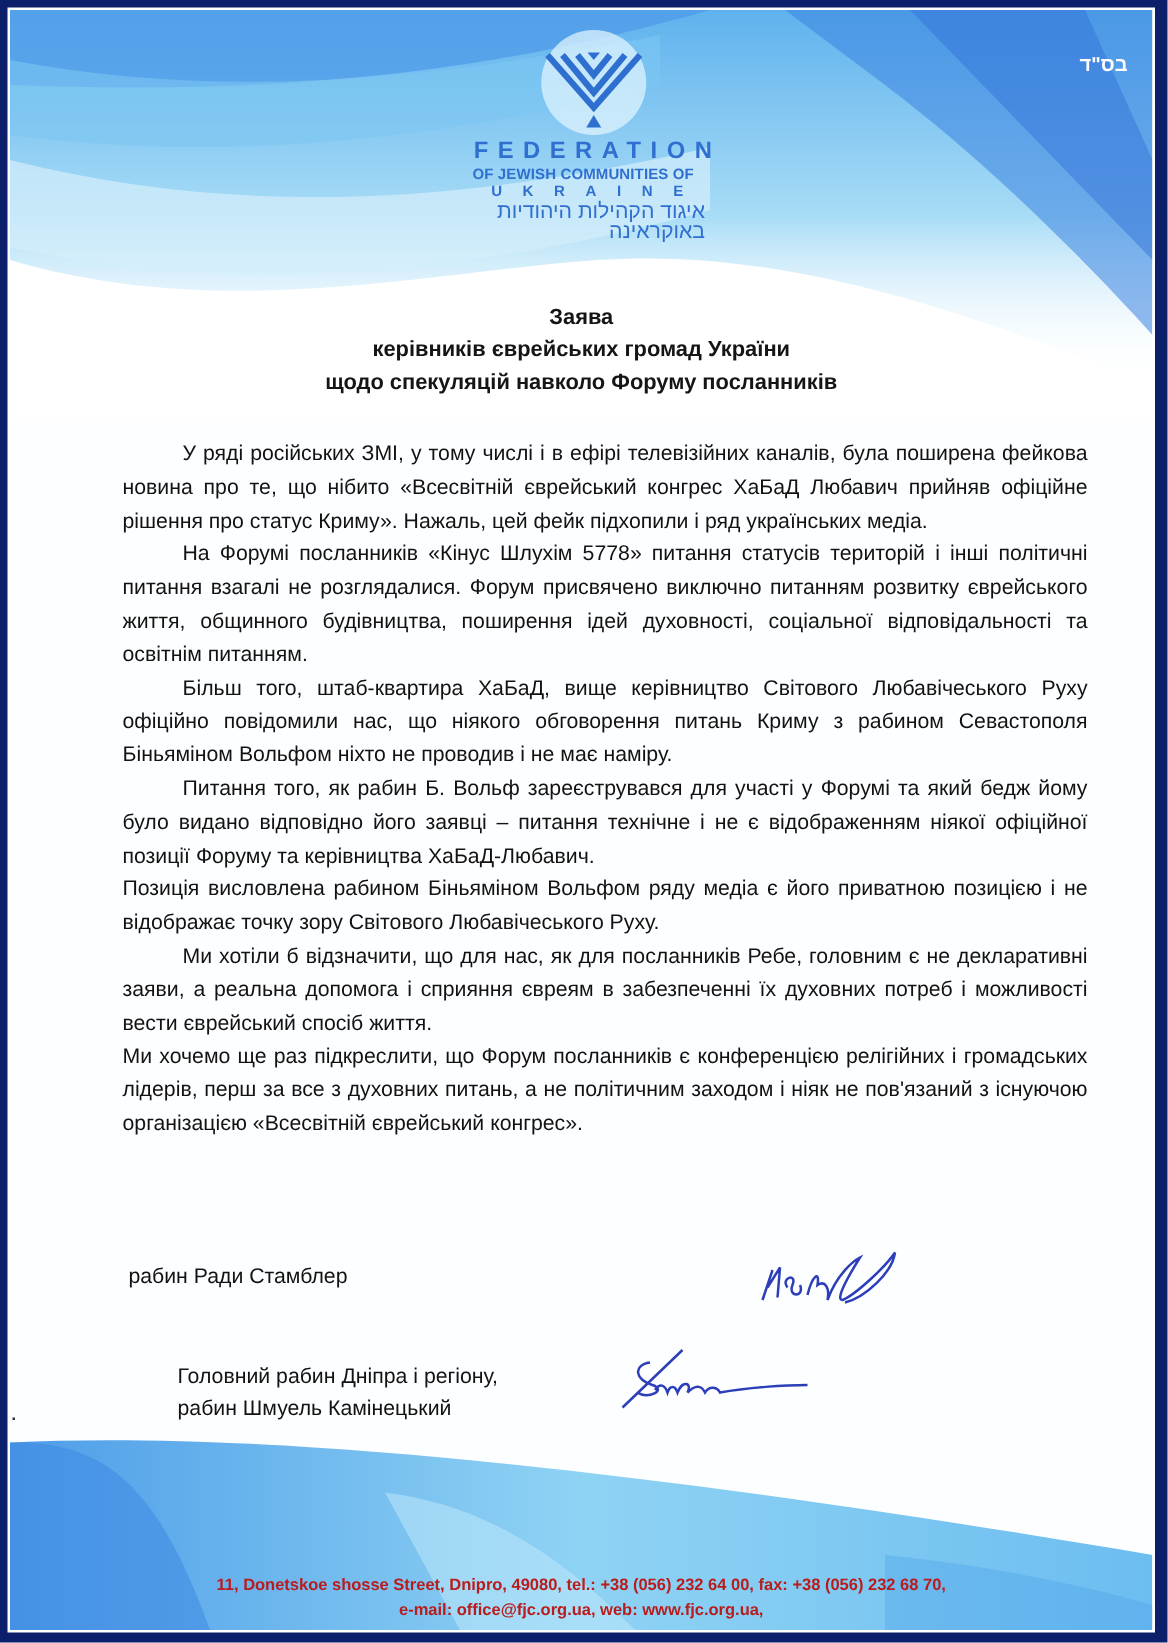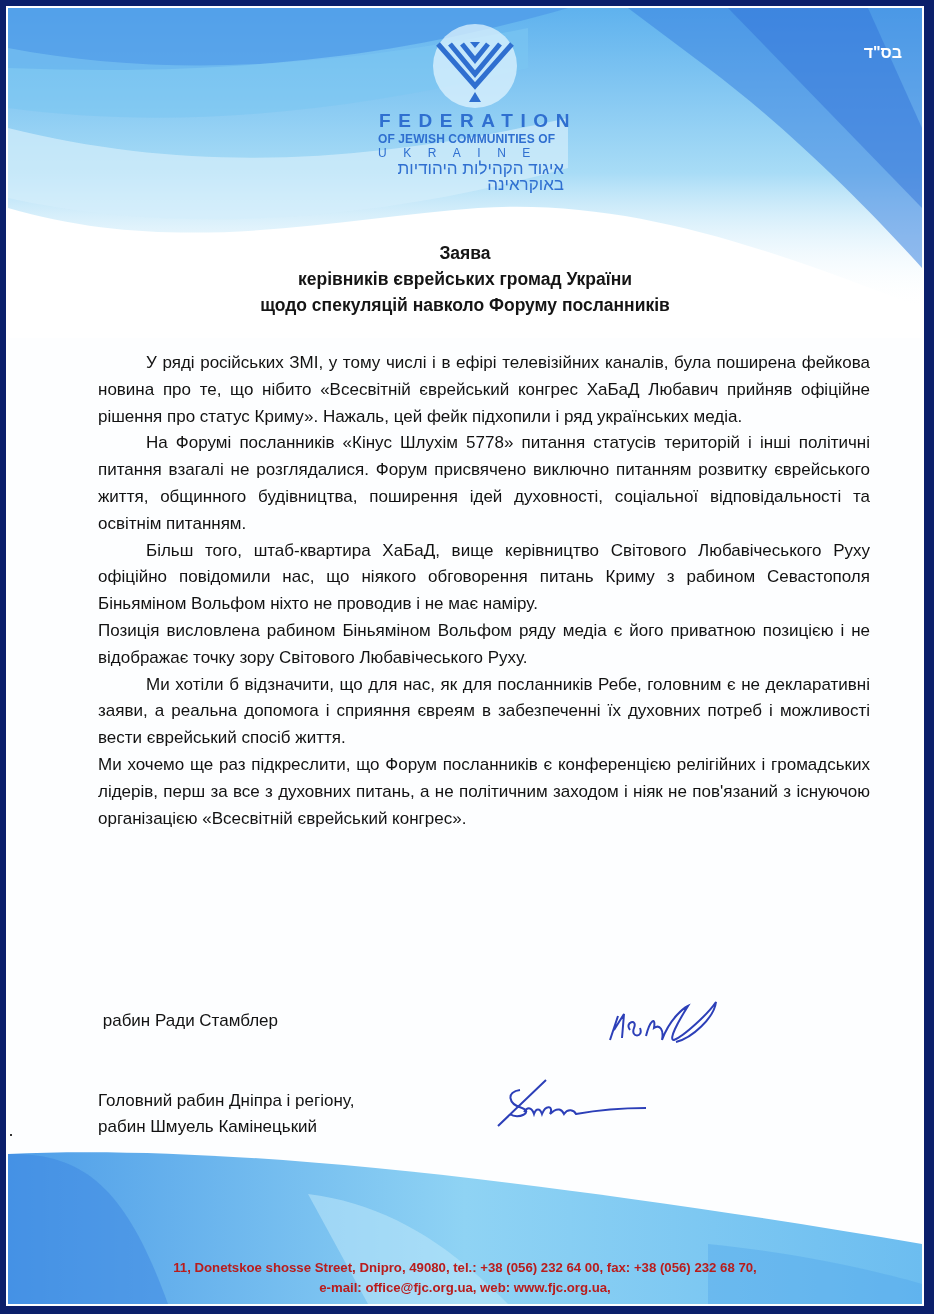--- a/index.html
+++ b/index.html
@@ -24,21 +24,21 @@
     .hdr-bg { position: absolute; left: 0; top: 0; width: 100%; height: 330px; }
     .ftr-bg { position: absolute; left: 0; bottom: 0; width: 100%; height: 170px; }
 
     .logo { position: absolute; left: 412px; top: 16px; width: 110px; height: 80px; }
     .org-name {
       position: absolute; left: 370px; top: 102px; width: 200px;
       color: #2f6fd0; text-align: left;
     }
     .org-line1 { font-size: 19px; font-weight: bold; letter-spacing: 7.6px; line-height: 22px; text-align: center; }
     .org-line2 { font-size: 12px; font-weight: bold; line-height: 14px; letter-spacing: 0.1px; }
-    .org-line3 { font-size: 12px; font-weight: normal; letter-spacing: 16.5px; line-height: 15px; }
+    .org-line3 { font-size: 12px; font-weight: bold; letter-spacing: 16.5px; line-height: 15px; text-align: center; }
     .org-line4 { font-size: 17px; line-height: 16px; direction: rtl; text-align: right; width: 186px; }
 
     .bsd {
       position: absolute; right: 20px; top: 36px;
       color: #ffffff; font-weight: bold; font-size: 16px;
       direction: rtl;
     }
 
     .title {
       position: absolute; left: 0; top: 232px; width: 100%;
@@ -51,21 +51,21 @@
       position: absolute; left: 90px; top: 342px; width: 772px;
       font-family: "Liberation Sans", sans-serif;
       font-size: 17px; line-height: 26.8px; color: #121212;
       text-align: justify;
     }
     .body-text p { margin: 0; }
     .body-text p.indent { text-indent: 48px; }
 
     .sign-block { position: absolute; left: 90px; font-size: 17px; line-height: 26px; color: #121212; }
     .sign1 { top: 1000px; }
-    .sign2 { top: 1080px; }
+    .sign2 { top: 1080px; margin-left: 44px; }
     .sig { position: absolute; }
     .sig1 { left: 596px; top: 992px; width: 120px; height: 50px; }
     .sig2 { left: 480px; top: 1062px; width: 160px; height: 60px; }
 
     .footer-text {
       position: absolute; left: 0; width: 100%; text-align: center;
       color: #b91c1c; font-size: 13.2px; line-height: 20px;
       top: 1250px;
       font-weight: bold;
     }
@@ -131,20 +131,21 @@
     <div class="title">
       <div>Заява</div>
       <div>керівників єврейських громад України</div>
       <div>щодо спекуляцій навколо Форуму посланників</div>
     </div>
 
     <div class="body-text">
       <p class="indent">У ряді російських ЗМІ, у тому числі і в ефірі телевізійних каналів, була поширена фейкова новина про те, що нібито «Всесвітній єврейський конгрес ХаБаД Любавич прийняв офіційне рішення про статус Криму». Нажаль, цей фейк підхопили і ряд українських медіа.</p>
       <p class="indent">На Форумі посланників «Кінус Шлухім 5778» питання статусів територій і інші політичні питання взагалі не розглядалися. Форум присвячено виключно питанням розвитку єврейського життя, общинного будівництва, поширення ідей духовності, соціальної відповідальності та освітнім питанням.</p>
       <p class="indent">Більш того, штаб-квартира ХаБаД, вище керівництво Світового Любавічеського Руху офіційно повідомили нас, що ніякого обговорення питань Криму з рабином Севастополя Біньяміном Вольфом ніхто не проводив і не має наміру.</p>
+      <p class="indent">Питання того, як рабин Б. Вольф зареєструвався для участі у Форумі та який бедж йому було видано відповідно його заявці – питання технічне і не є відображенням ніякої офіційної позиції Форуму та керівництва ХаБаД-Любавич.</p>
       <p>Позиція висловлена рабином Біньяміном Вольфом ряду медіа є його приватною позицією і не відображає точку зору Світового Любавічеського Руху.</p>
       <p class="indent">Ми хотіли б відзначити, що для нас, як для посланників Ребе, головним є не декларативні заяви, а реальна допомога і сприяння євреям в забезпеченні їх духовних потреб і можливості вести єврейський спосіб життя.</p>
       <p>Ми хочемо ще раз підкреслити, що Форум посланників є конференцією релігійних і громадських лідерів, перш за все з духовних питань, а не політичним заходом і ніяк не пов'язаний з існуючою організацією «Всесвітній єврейський конгрес».</p>
     </div>
 
     <div class="sign-block sign1">
       <div style="white-space:pre;"> рабин Ради Стамблер</div>
     </div>
     <svg class="sig sig1" viewBox="0 0 120 50">
       <path d="M6,40 L14,16 M10,30 L20,14 L18,38 M26,30 C20,22 34,18 30,28 C26,38 40,38 36,28 M42,36 C46,20 52,16 50,28 C56,24 60,30 58,40 C66,18 80,8 84,6 C74,22 64,40 70,40 C80,36 104,14 112,2 C110,18 88,38 72,42" fill="none" stroke="#2c3fb8" stroke-width="2"></path>

